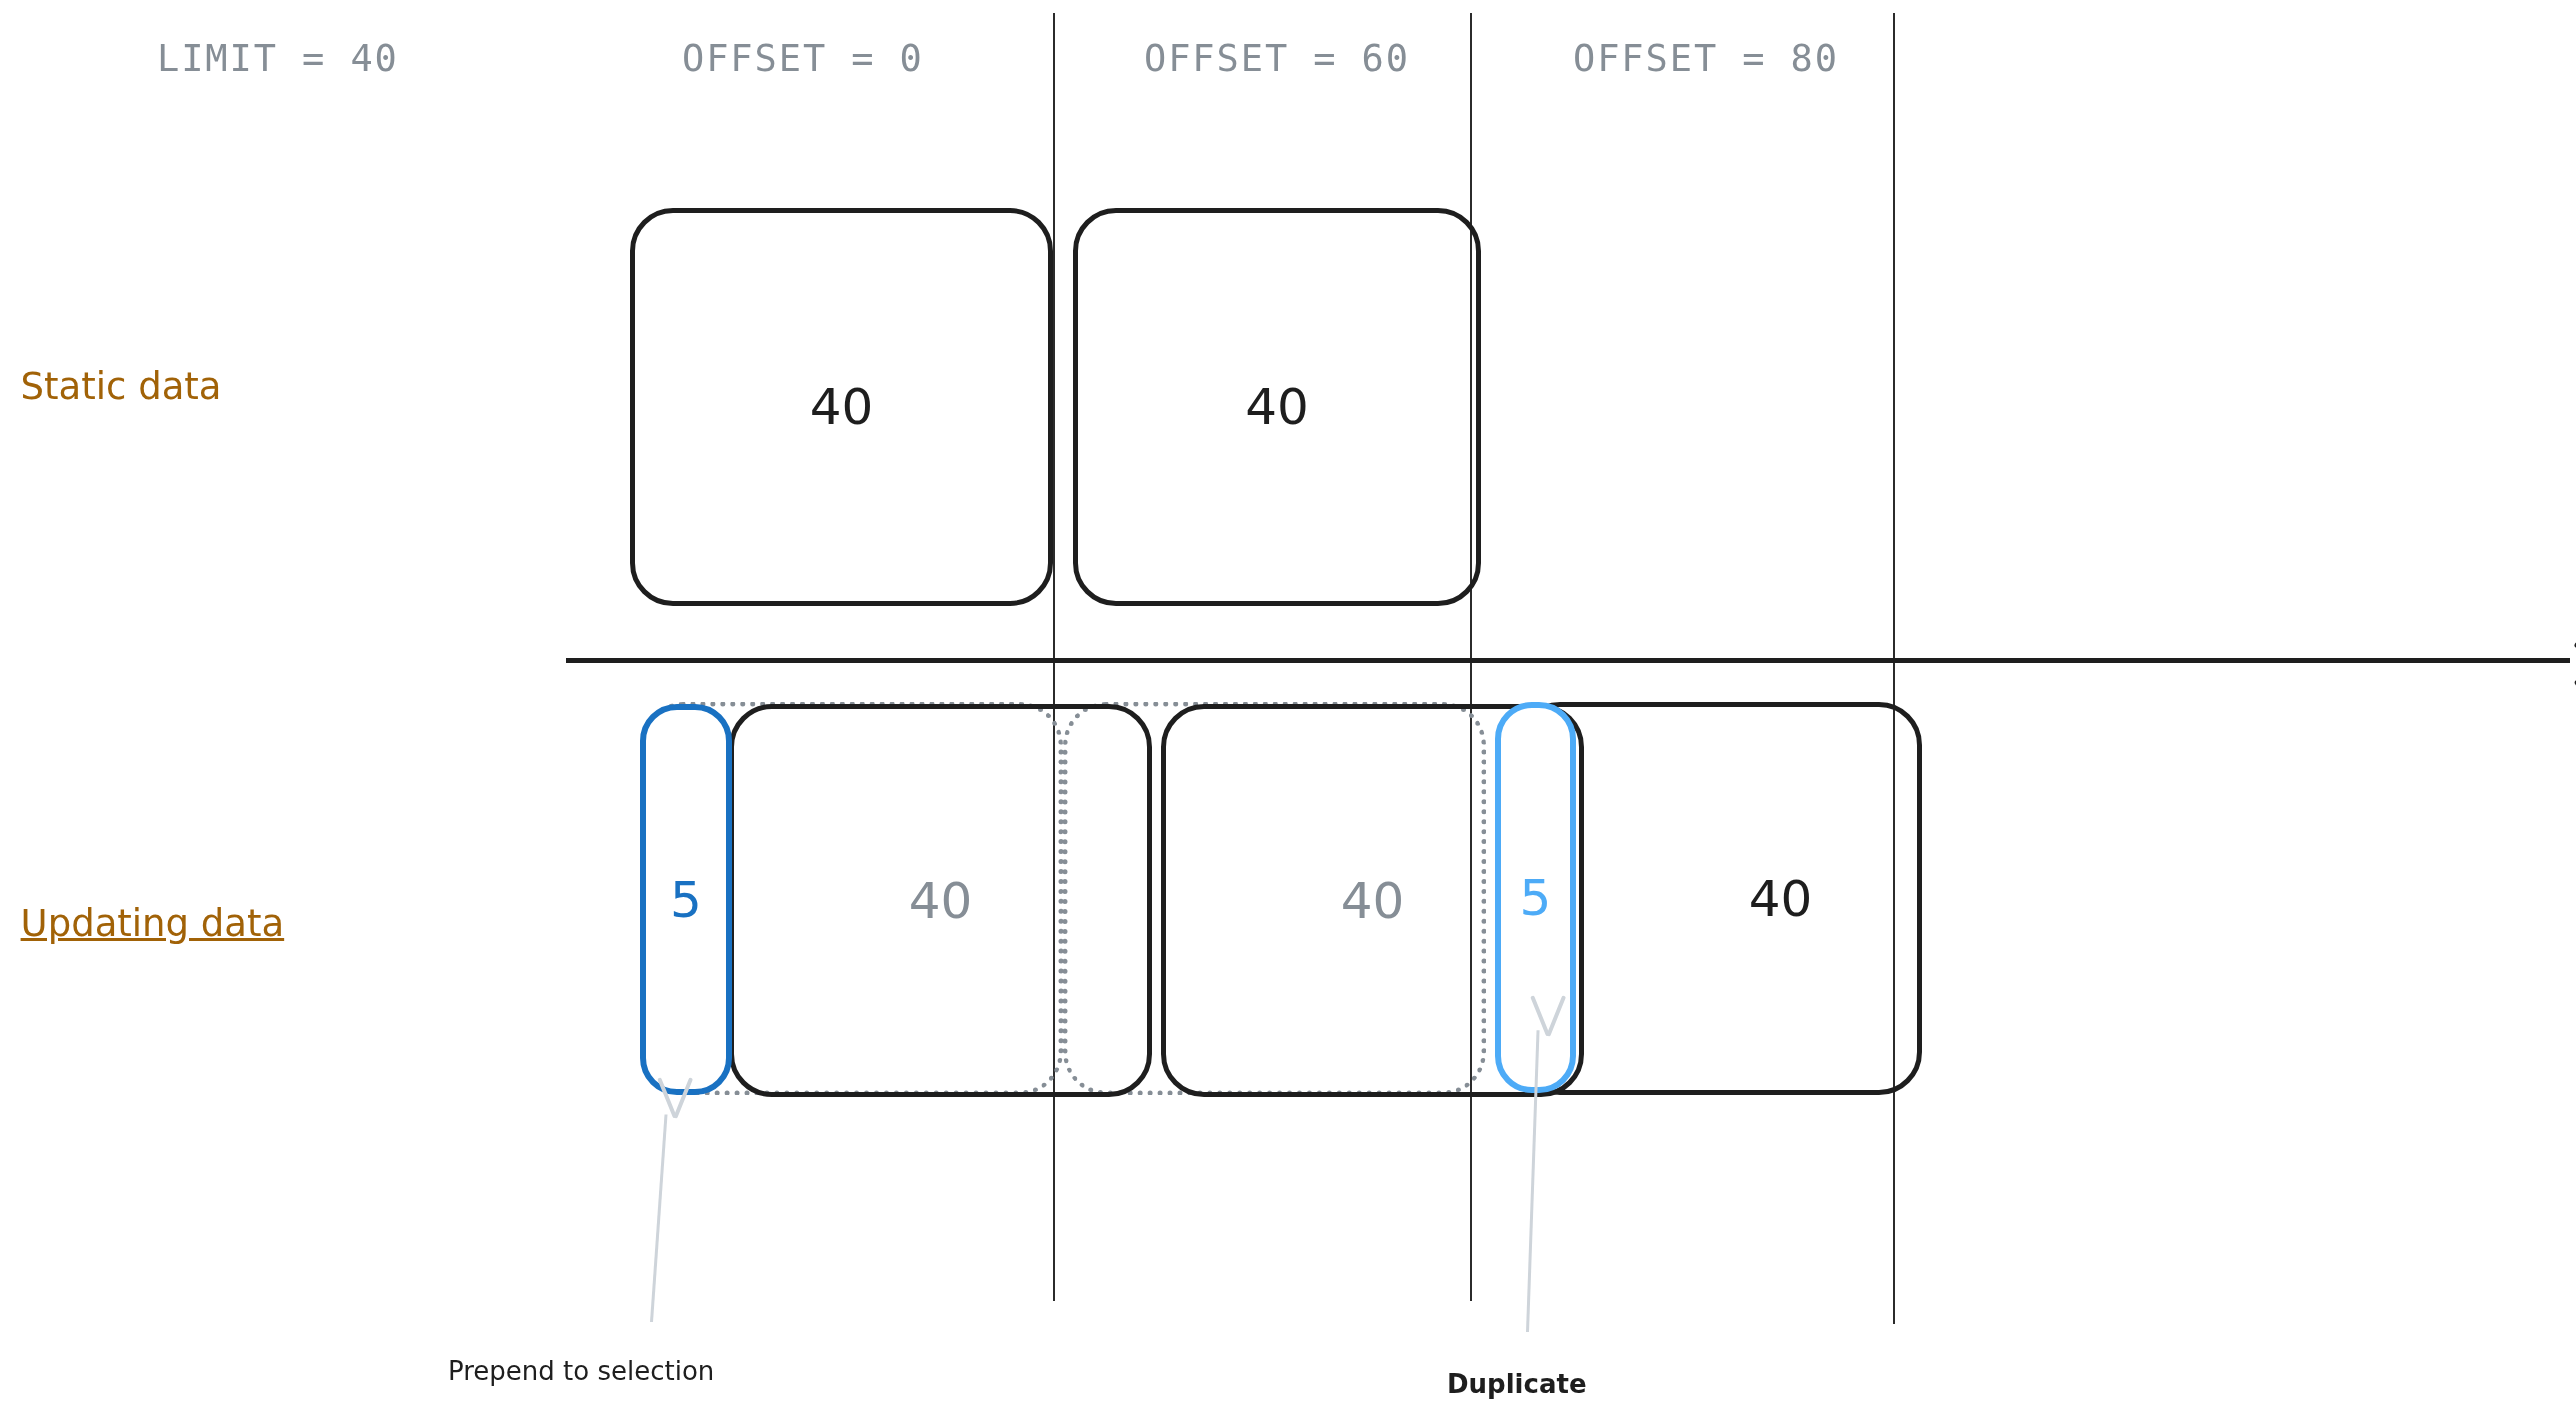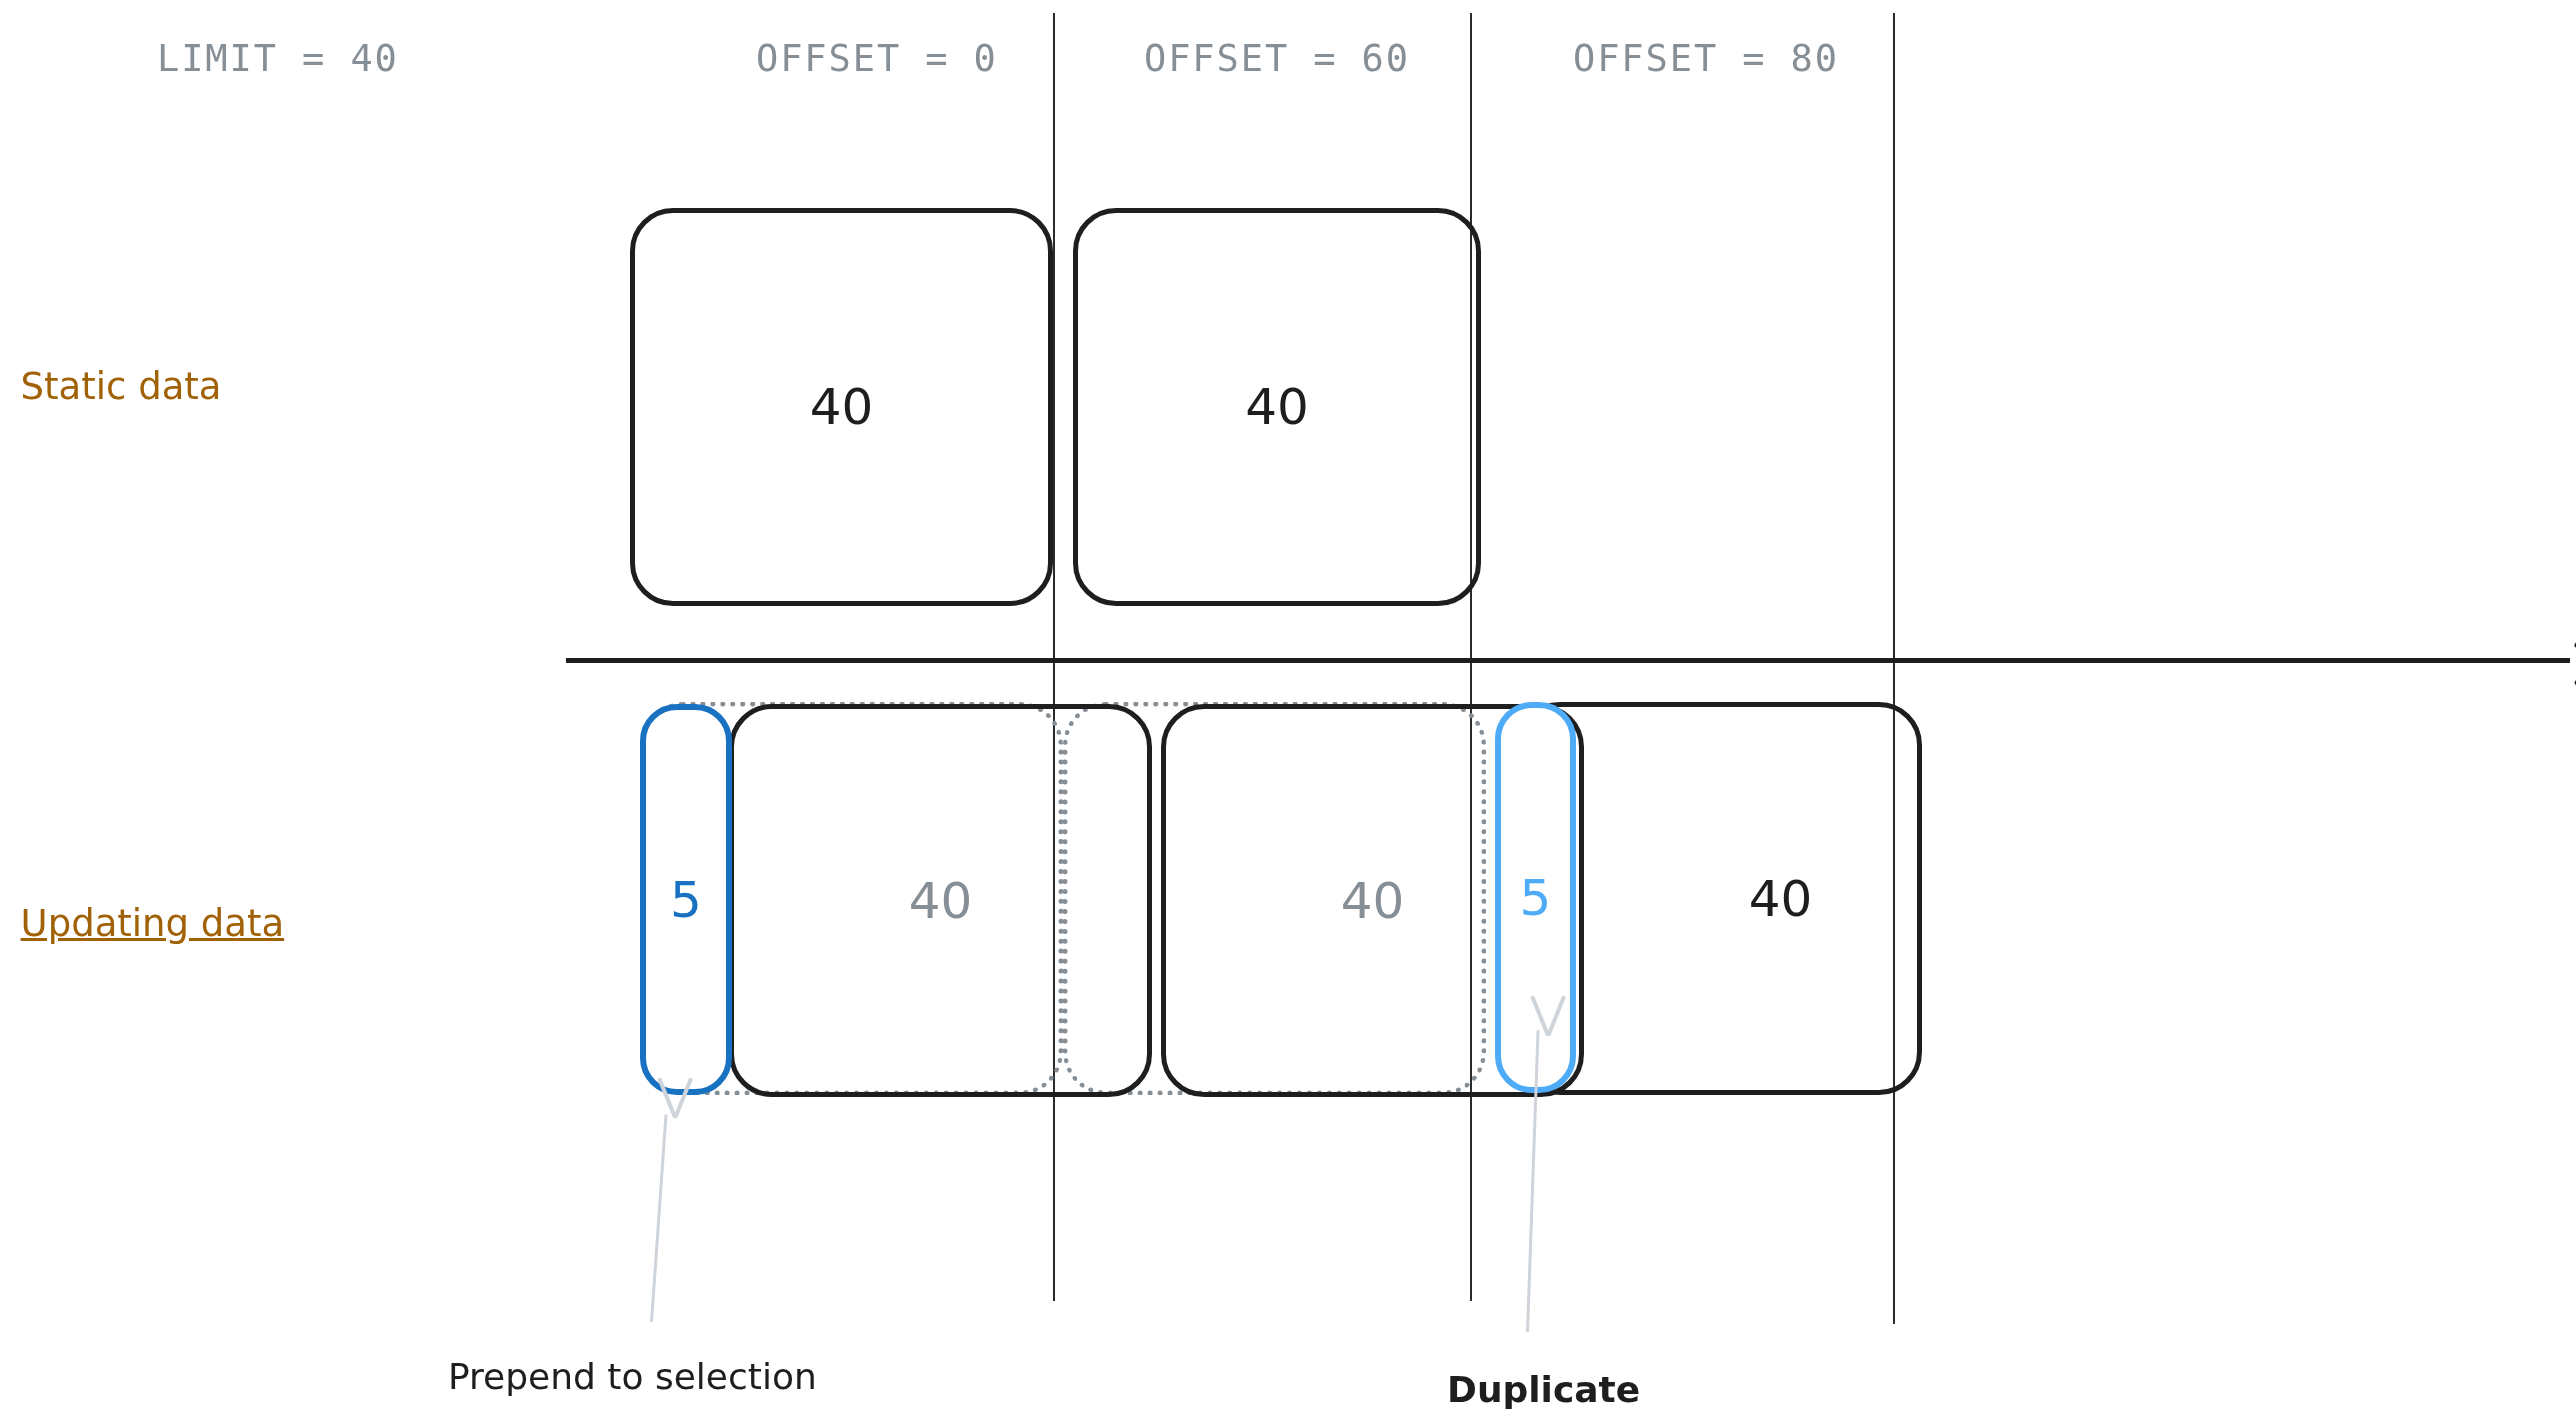--- a/index.html
+++ b/index.html
@@ -44,30 +44,30 @@
 
   
   .ann-line{position:absolute;width:0;border-left:3.7px solid #ced4da;}
   .ann-head{position:absolute;width:0;height:0;}
   .ann-head::before,.ann-head::after{
       content:"";position:absolute;width:43px;height:3.7px;background:#ced4da;
       border-radius:1.9px;transform-origin:0% 50%;}
   .ann-head::before{transform:rotate(-68deg);}
   .ann-head::after{transform:rotate(-112deg);}
 
-  .annlbl{position:absolute;color:#1e1e1e;font-size:36px;white-space:nowrap;}
+  .annlbl{position:absolute;color:#1e1e1e;font-size:26px;white-space:nowrap;}
 </style>
 </head>
 <body>
 
 <div id="stage">
 
   <div class="colhdr hand" style="left:157px;top:37px;">LIMIT = 40</div>
 
-  <div class="colhdr hand" style="left:756px;top:37px;">OFFSET = 0</div>
+  <div class="colhdr hand" style="left:682px;top:37px;">OFFSET = 0</div>
 
   <div class="colhdr hand" style="left:1144px;top:37px;">OFFSET = 60</div>
 
   <div class="colhdr hand" style="left:1573px;top:37px;">OFFSET = 80</div>
 
   <div class="divider" style="left:1053px;top:13px;height:1288px;"></div>
   <div class="divider" style="left:1470px;top:13px;height:1288px;"></div>
   <div class="divider" style="left:1893px;top:13px;height:1311px;"></div>
 
   <div class="rowlbl hand" style="left:20.6px;top:365px;">Static data</div>

